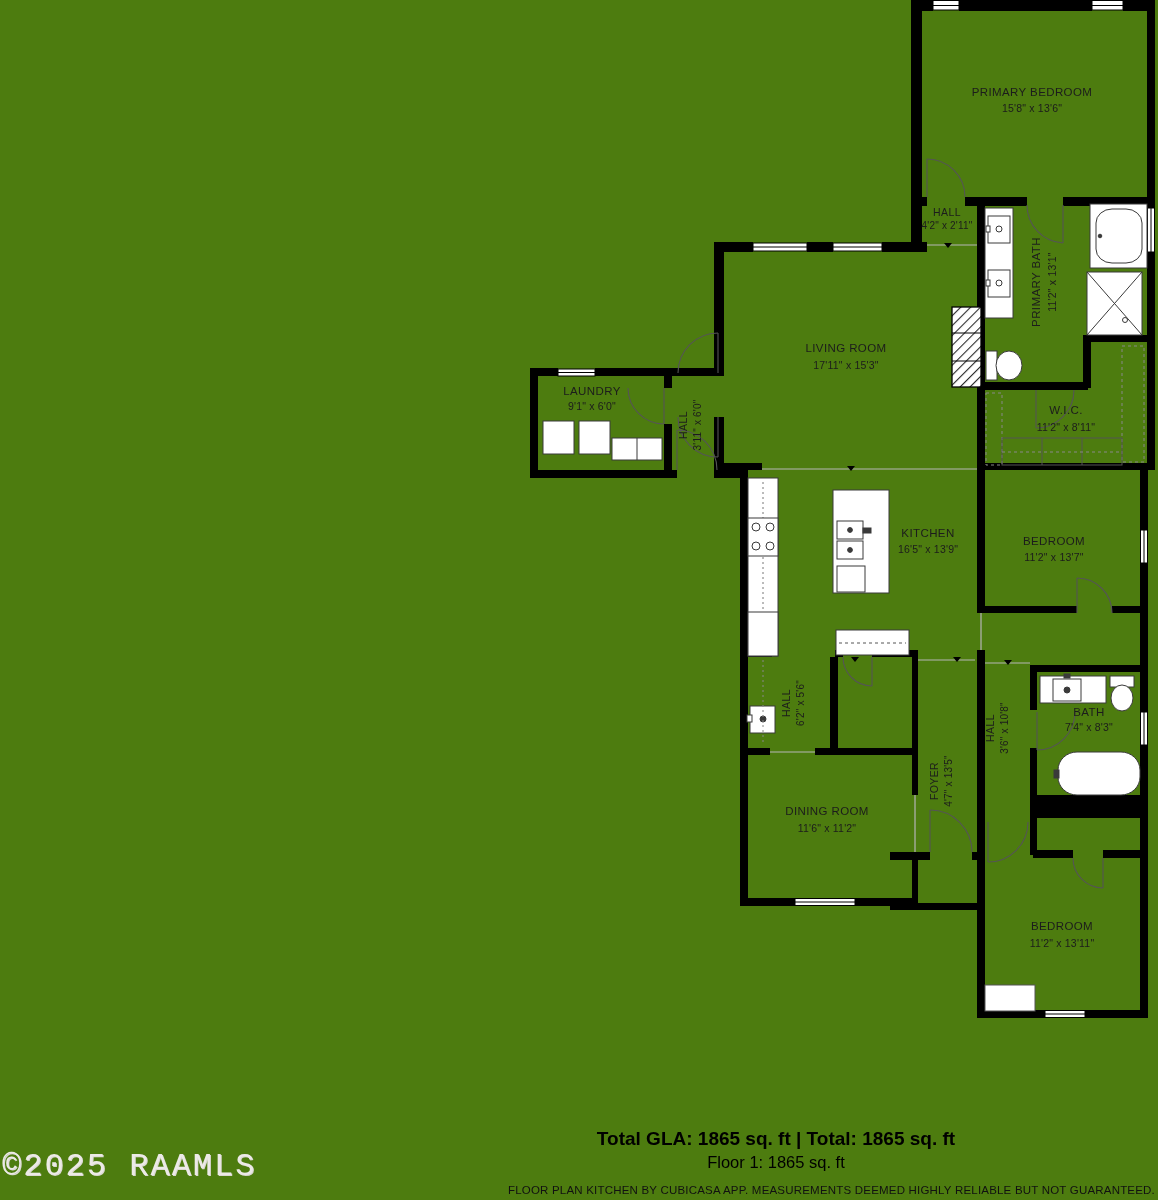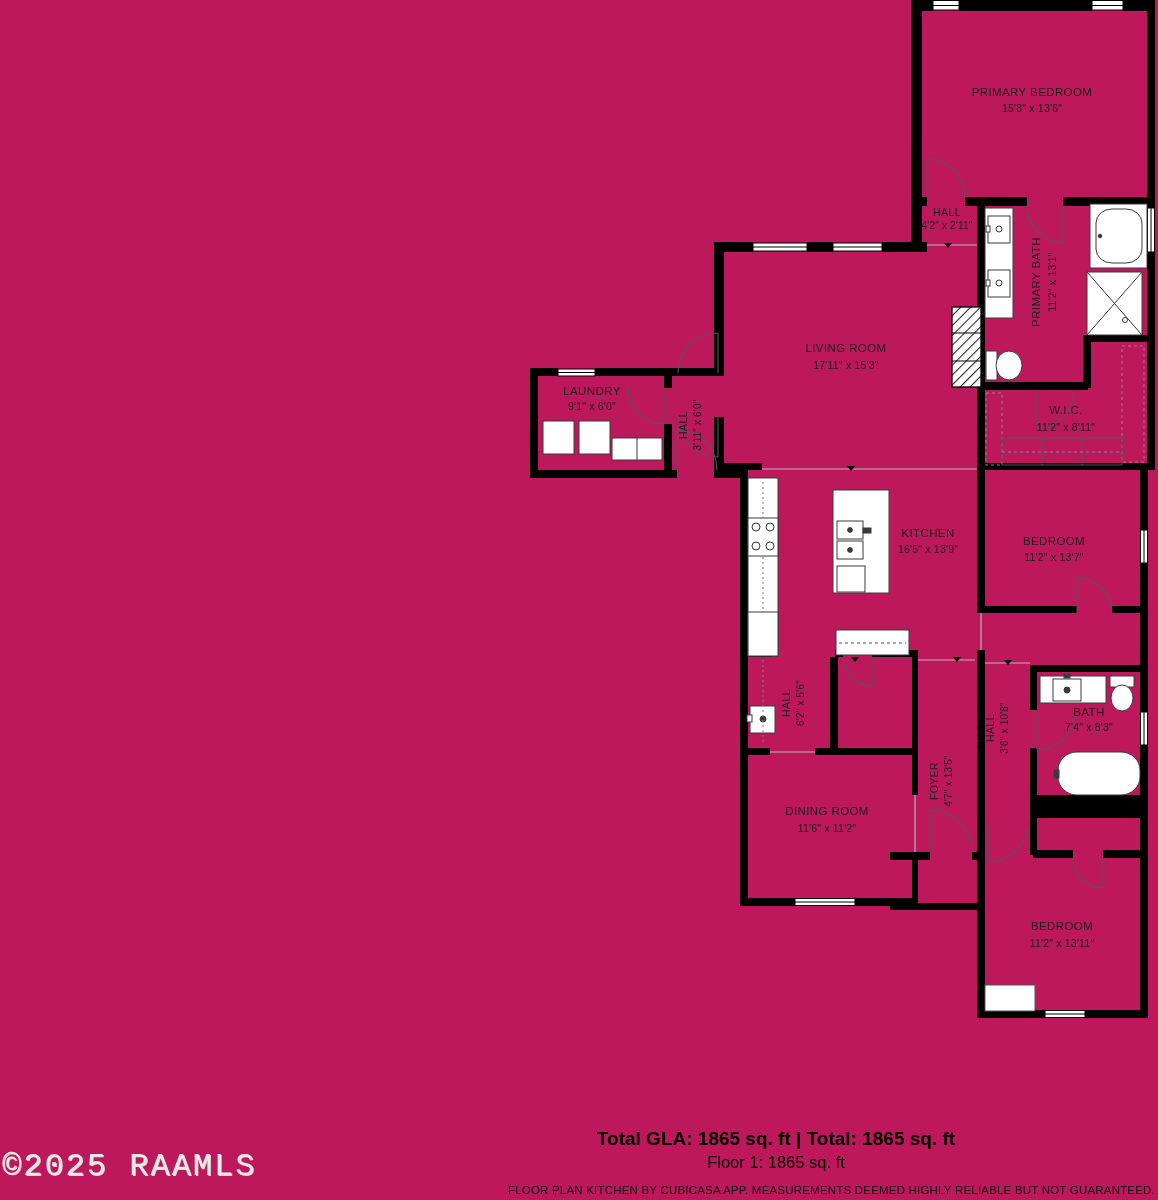--- a/index.html
+++ b/index.html
@@ -1,16 +1,16 @@
 <!DOCTYPE html>
 <html><head>
 <meta charset="utf-8">
 <style>
   html,body{margin:0;padding:0;background:#fff;}
-  .canvas{position:relative;width:1158px;height:1200px;background:#be185d;overflow:hidden;
+  .canvas{position:relative;width:1158px;height:1200px;background:#4d7c0f;overflow:hidden;
           font-family:"Liberation Sans","DejaVu Sans",sans-serif;}
   svg{position:absolute;left:0;top:0;}
   .room-name{font-family:"Liberation Sans","DejaVu Sans",sans-serif;font-size:11.5px;fill:#1c1c1c;letter-spacing:.4px;}
   .room-dims{font-family:"Liberation Sans","DejaVu Sans",sans-serif;font-size:10.5px;fill:#1c1c1c;letter-spacing:.2px;}
   .small-name{font-size:10.5px;}
   .small-dims{font-size:10px;}
   .watermark{position:absolute;left:2px;top:1148px;font-size:32px;color:#eceae7;
              text-shadow:1px 1px 0 #dbd8d3;letter-spacing:2px;white-space:nowrap;font-family:Liberation Mono, monospace;}
   .footer{position:absolute;left:400px;top:1128px;width:752px;text-align:center;color:#000;}
   .footer .totals{font-size:19px;font-weight:bold;line-height:1.2;}

